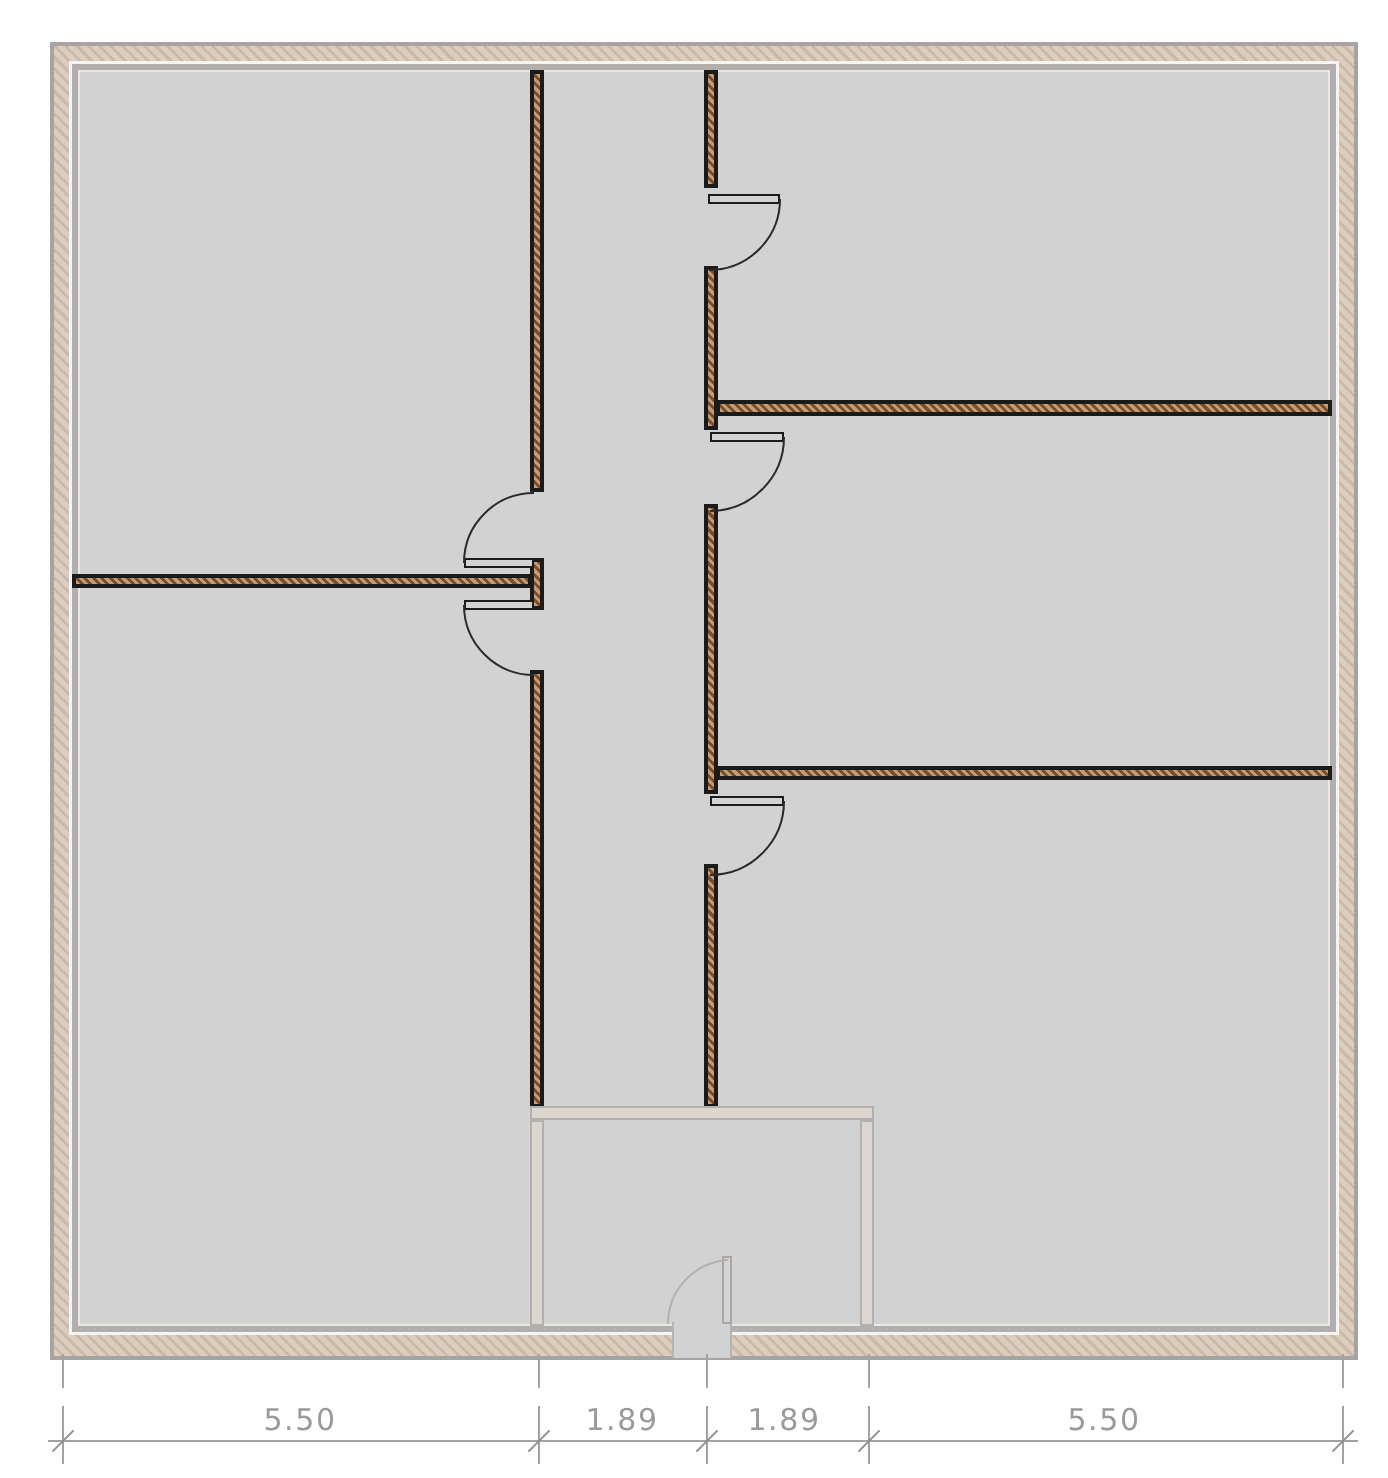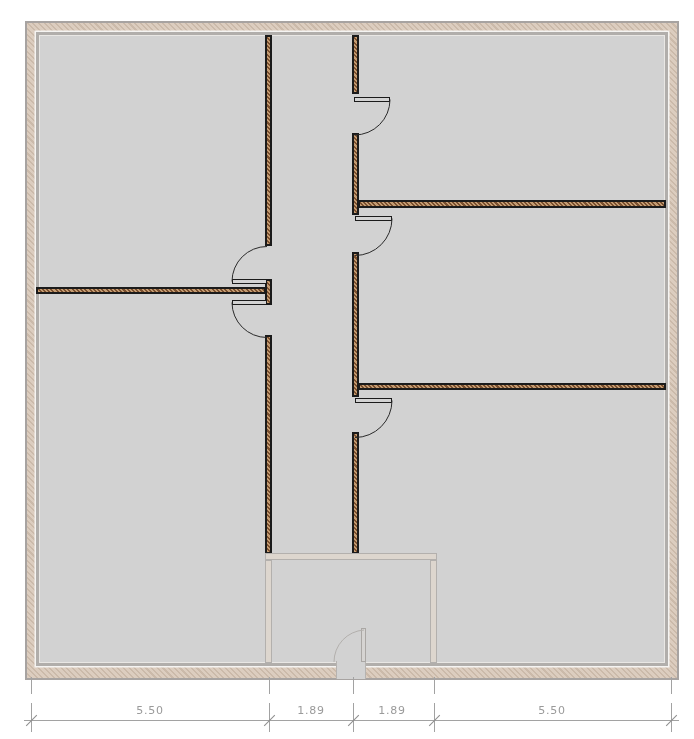--- a/index.html
+++ b/index.html
@@ -29,21 +29,21 @@
        border-left:1px solid #b6b3b0;border-right:1px solid #b6b3b0;}
 
   .arcs{position:absolute;left:0;top:0;width:694px;height:739px;pointer-events:none;}
   .arcs path{fill:none;stroke:#2a2a2a;stroke-width:1;}
   .arcs path.ghost{stroke:#b3b0ad;}
 
   
   .ext{position:absolute;width:1px;background:#a2a2a2;}
   .dimline{position:absolute;height:1px;background:#a2a2a2;}
   .tick{position:absolute;width:15px;height:1px;background:#8e8e8e;transform:rotate(-45deg);}
-  .dimlabel{position:absolute;width:56px;text-align:center;font-size:11px;
+  .dimlabel{position:absolute;width:56px;text-align:center;font-size:15px;
     color:#9a9a9a;letter-spacing:0.8px;line-height:13px;}
 </style>
 </head>
 <body>
 
 <div class="plan">
 
   <div class="outer-wall"></div>
   <div class="floor"></div>
 

